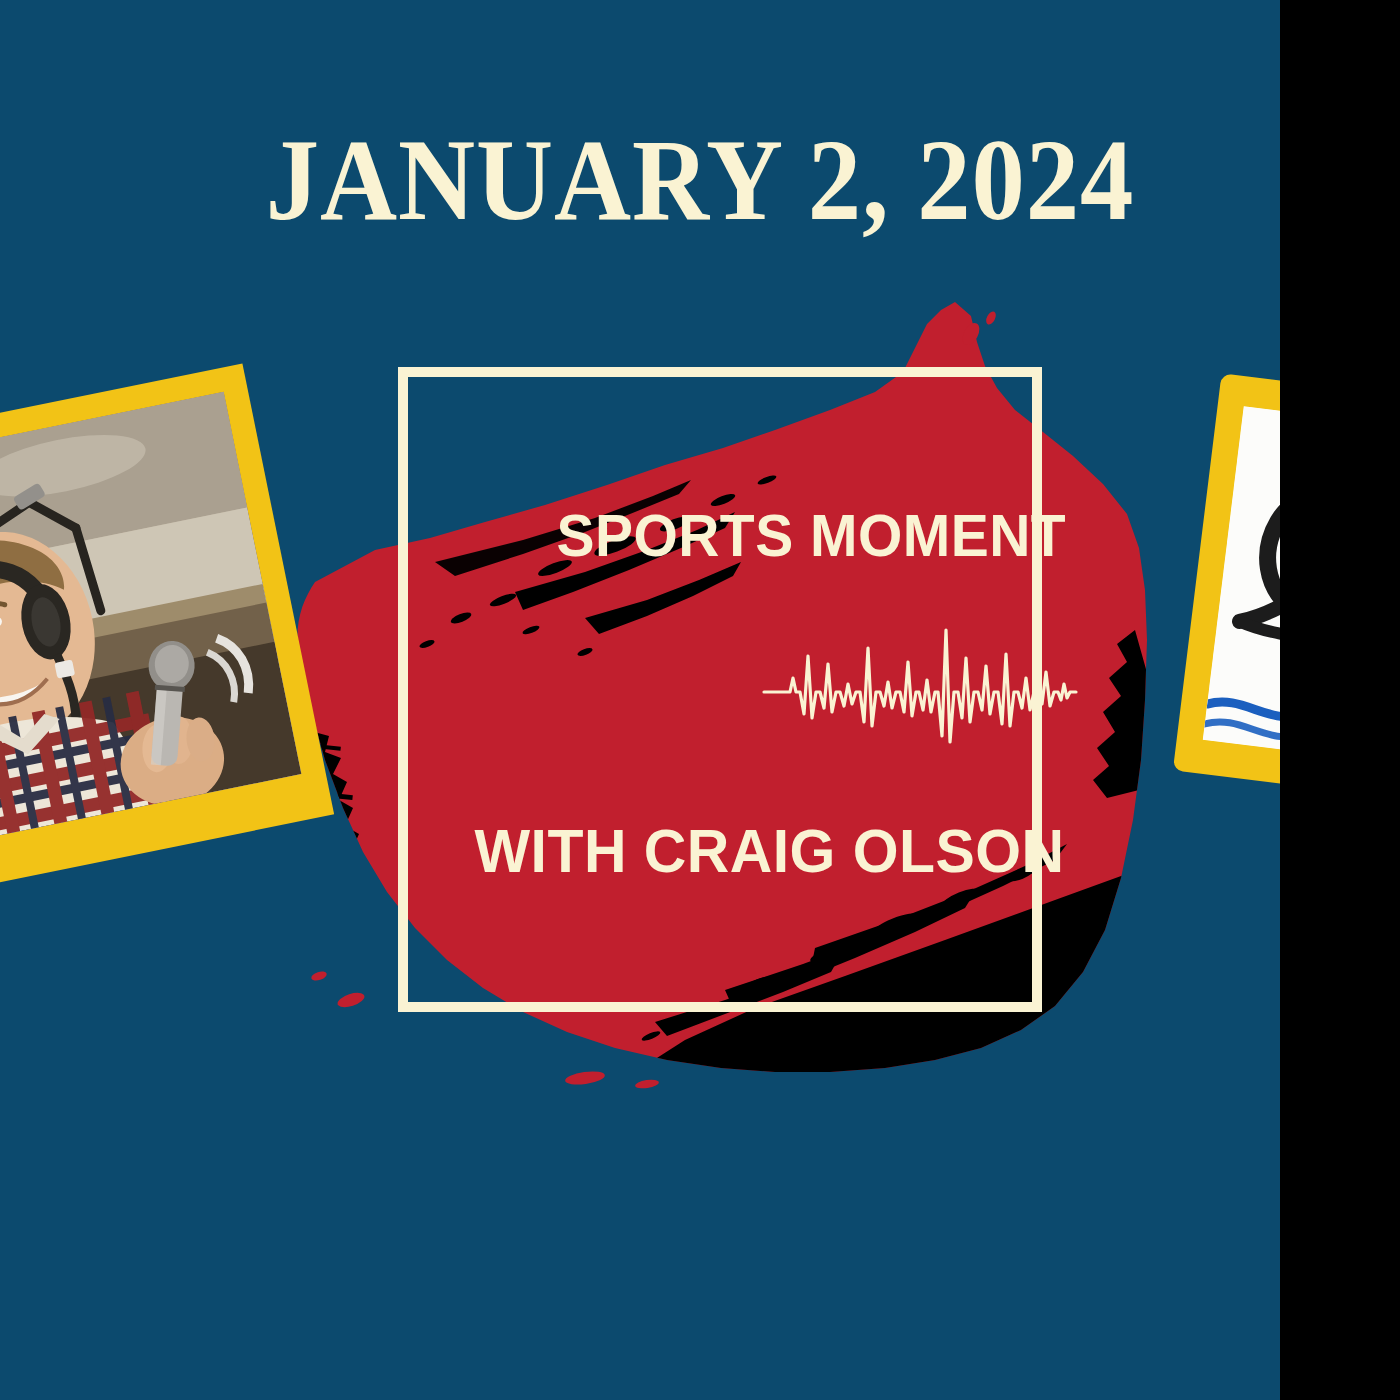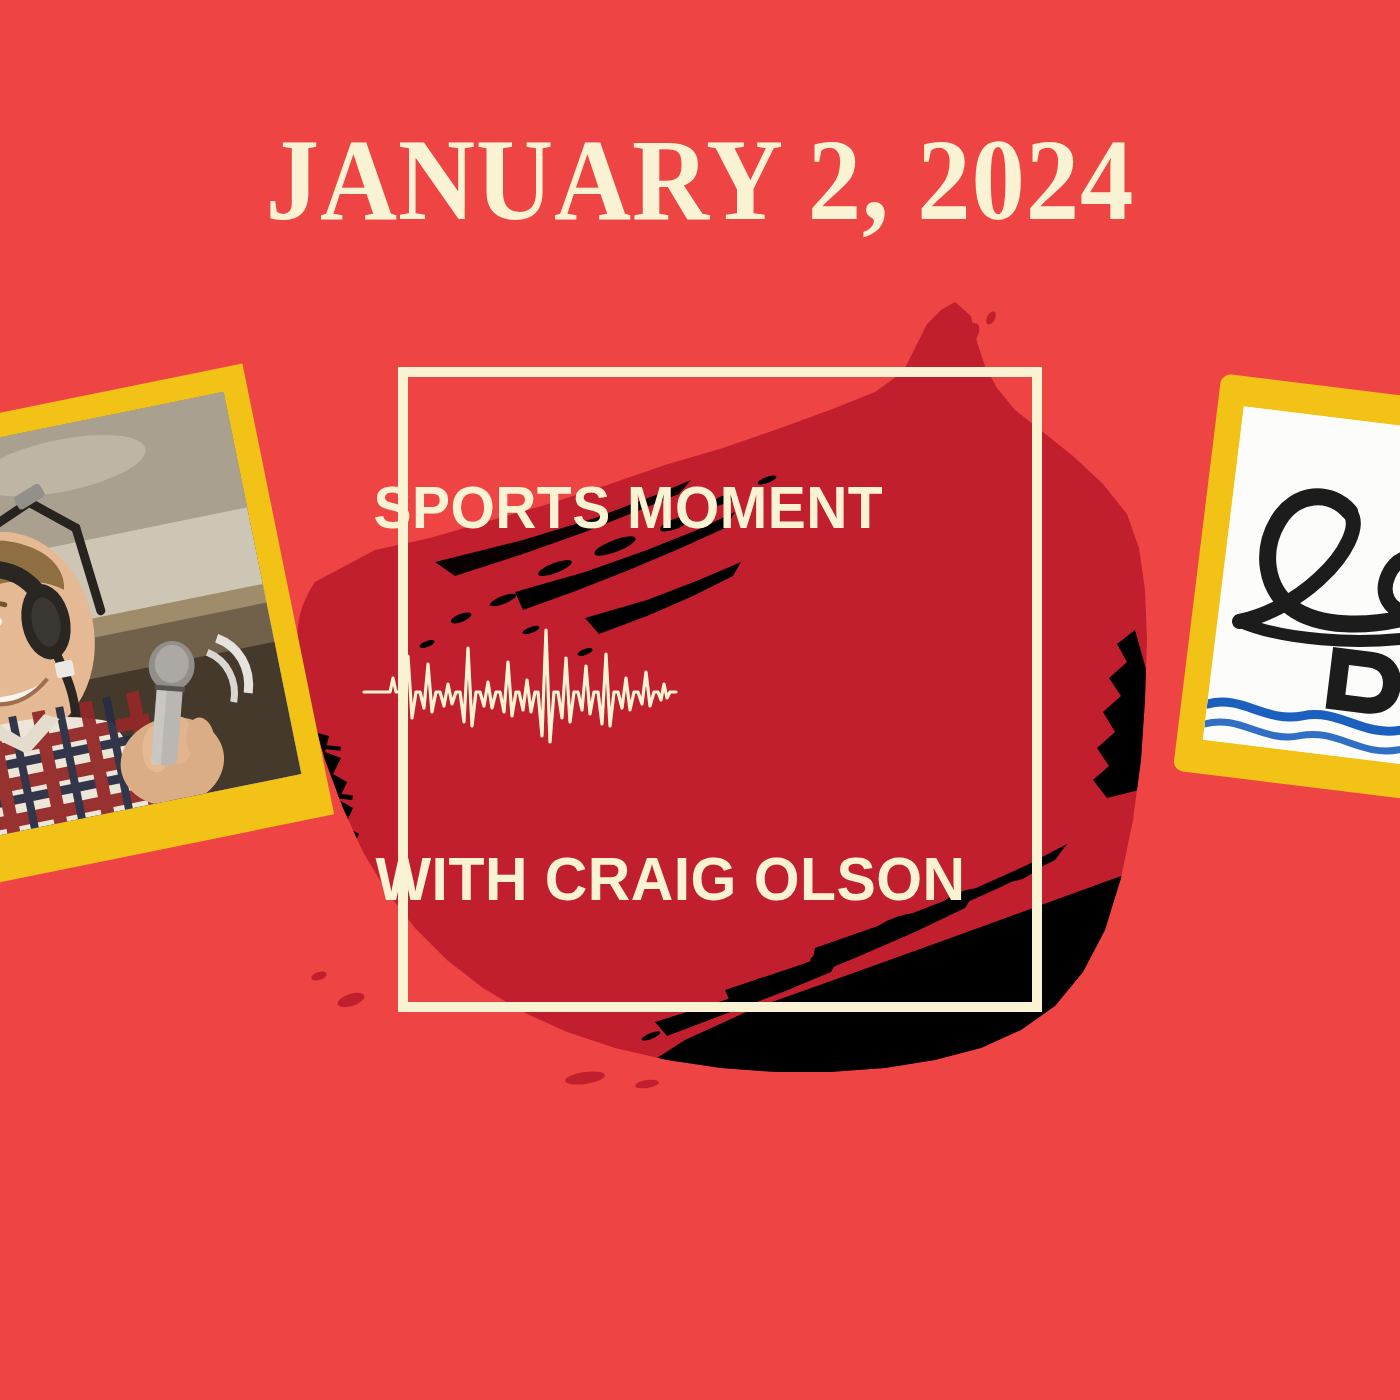--- a/index.html
+++ b/index.html
@@ -6,23 +6,23 @@
   html, body {
     margin: 0;
     padding: 0;
     background: #000000;
   }
   body {
     font-family: "Liberation Sans", sans-serif;
   }
   #canvas {
     position: relative;
-    width: 1400px;
+    width: 1280px;
     height: 1400px;
-    background: #ef4444;
+    background: #0c4a6e;
     overflow: hidden;
   }
 
   
   .date-title {
     position: absolute;
     left: 0;
     top: 122px;
     width: 1400px;
     text-align: center;
@@ -63,23 +63,22 @@
 
   
   .center-text {
     position: absolute;
     left: 360px;
     top: 367px;
     width: 720px;
     height: 645px;
     display: flex;
     flex-direction: column;
-    align-items: flex-start;
+    align-items: flex-end;
     justify-content: center;
-    gap: 28px;
   }
   .headline {
     color: #FAF3D3;
     font-family: "Liberation Sans", sans-serif;
     font-weight: 700;
     font-size: 60px;
     line-height: 1;
     letter-spacing: 0.5px;
     white-space: nowrap;
     transform: scaleX(0.95);

